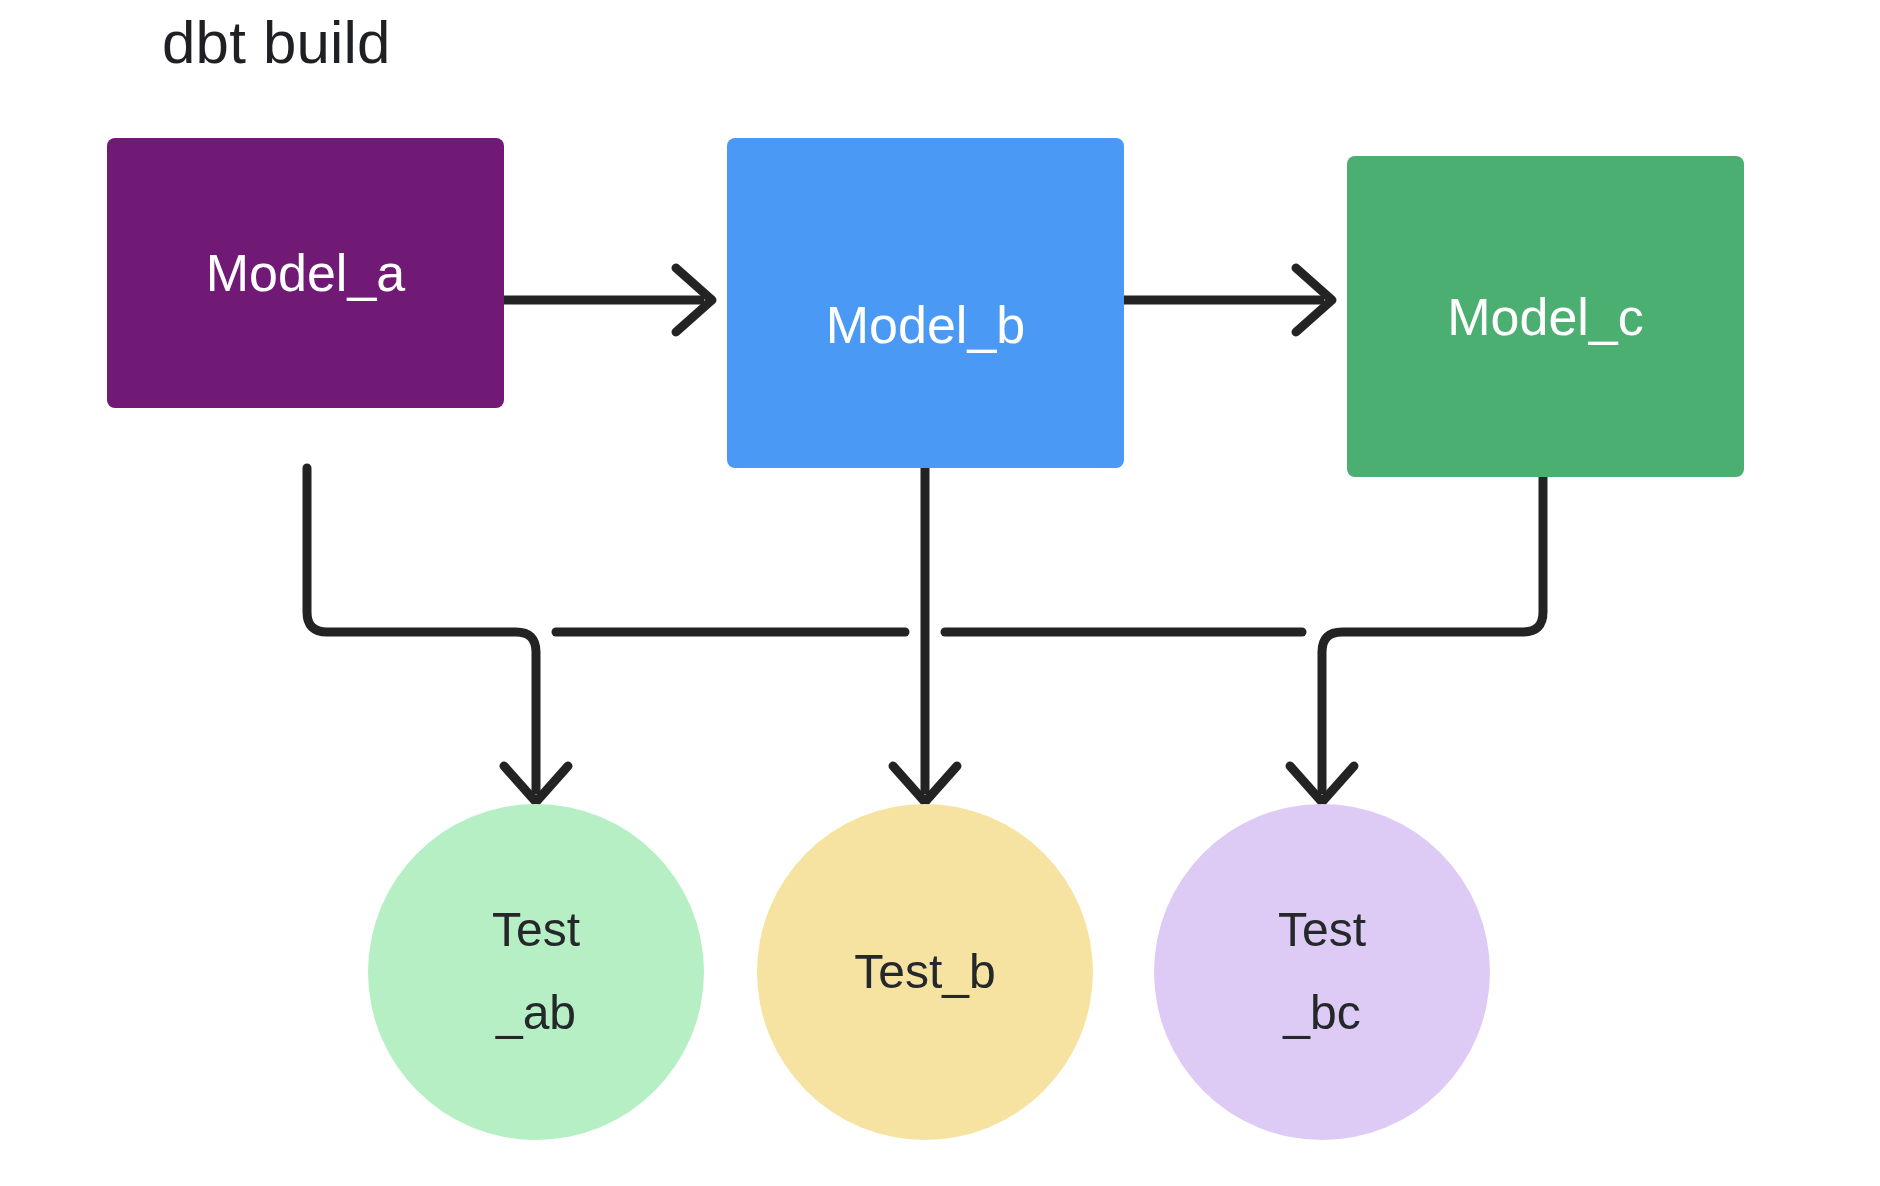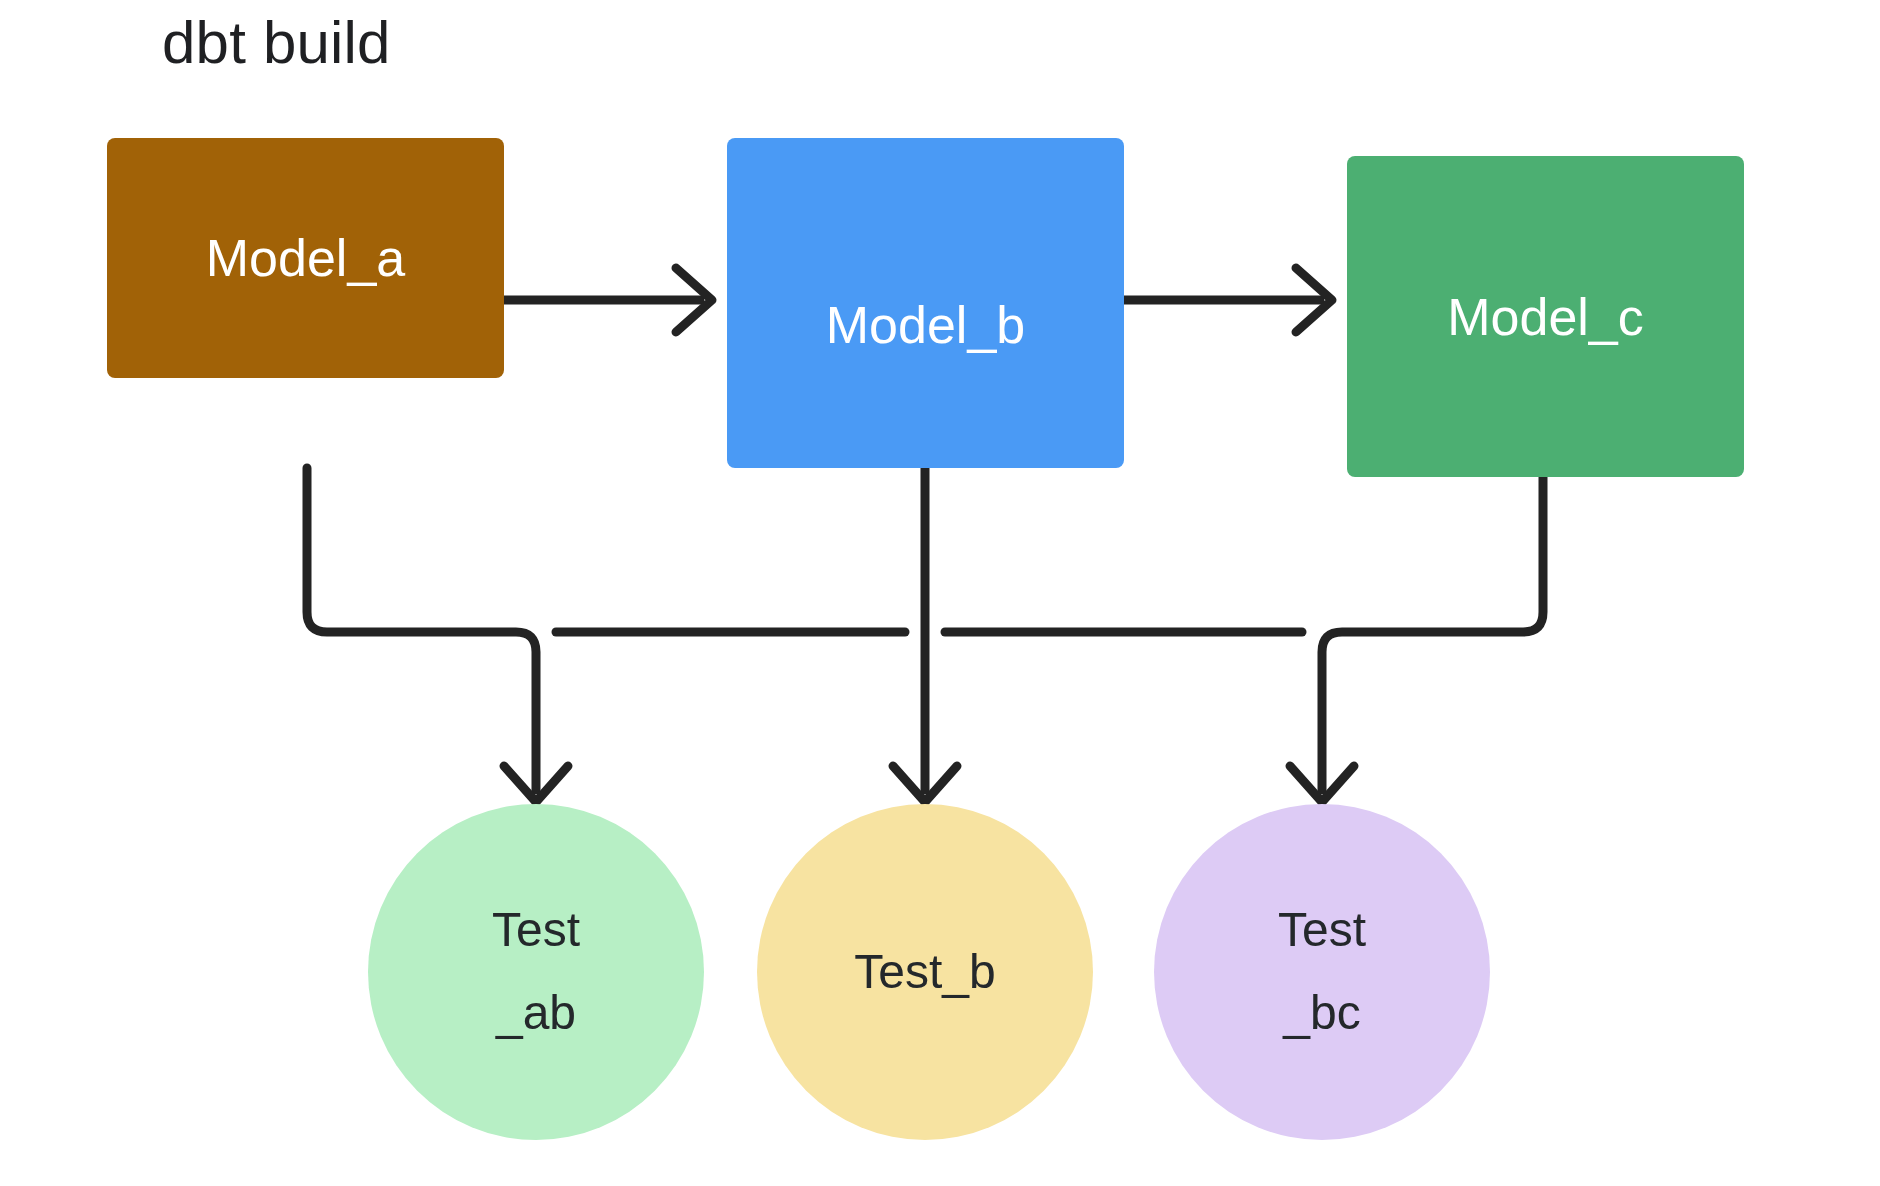--- a/index.html
+++ b/index.html
@@ -92,21 +92,21 @@
       <path d="M 945 632 L 1302 632"></path>
 
       <path d="M 1543 468 L 1543 612 Q 1543 632 1523 632 L 1342 632 Q 1322 632 1322 652 L 1322 790"></path>
 
       <polyline points="504,766 536,802 568,766"></polyline>
       <polyline points="893,766 925,802 957,766"></polyline>
       <polyline points="1290,766 1322,802 1354,766"></polyline>
     </g>
   </svg>
 
-  <div class="model-node" id="node-model_a" style="left: 107px; top: 138px; width: 397px; height: 240px; background: #a16207;">
+  <div class="model-node" id="node-model_a" style="left: 107px; top: 138px; width: 397px; height: 270px; background: #701a75;">
     <span class="model-label" style="color: rgb(255, 255, 255);">Model_a</span>
   </div>
 
   <div class="model-node" id="node-model_b" style="left: 727px; top: 138px; width: 397px; height: 330px; background: rgb(74, 154, 245);">
     <span class="model-label" style="color: rgb(255, 255, 255); margin-top: 44px;">Model_b</span>
   </div>
 
   <div class="model-node" id="node-model_c" style="left: 1347px; top: 156px; width: 397px; height: 321px; background: rgb(76, 175, 114);">
     <span class="model-label" style="color: rgb(255, 255, 255);">Model_c</span>
   </div>

